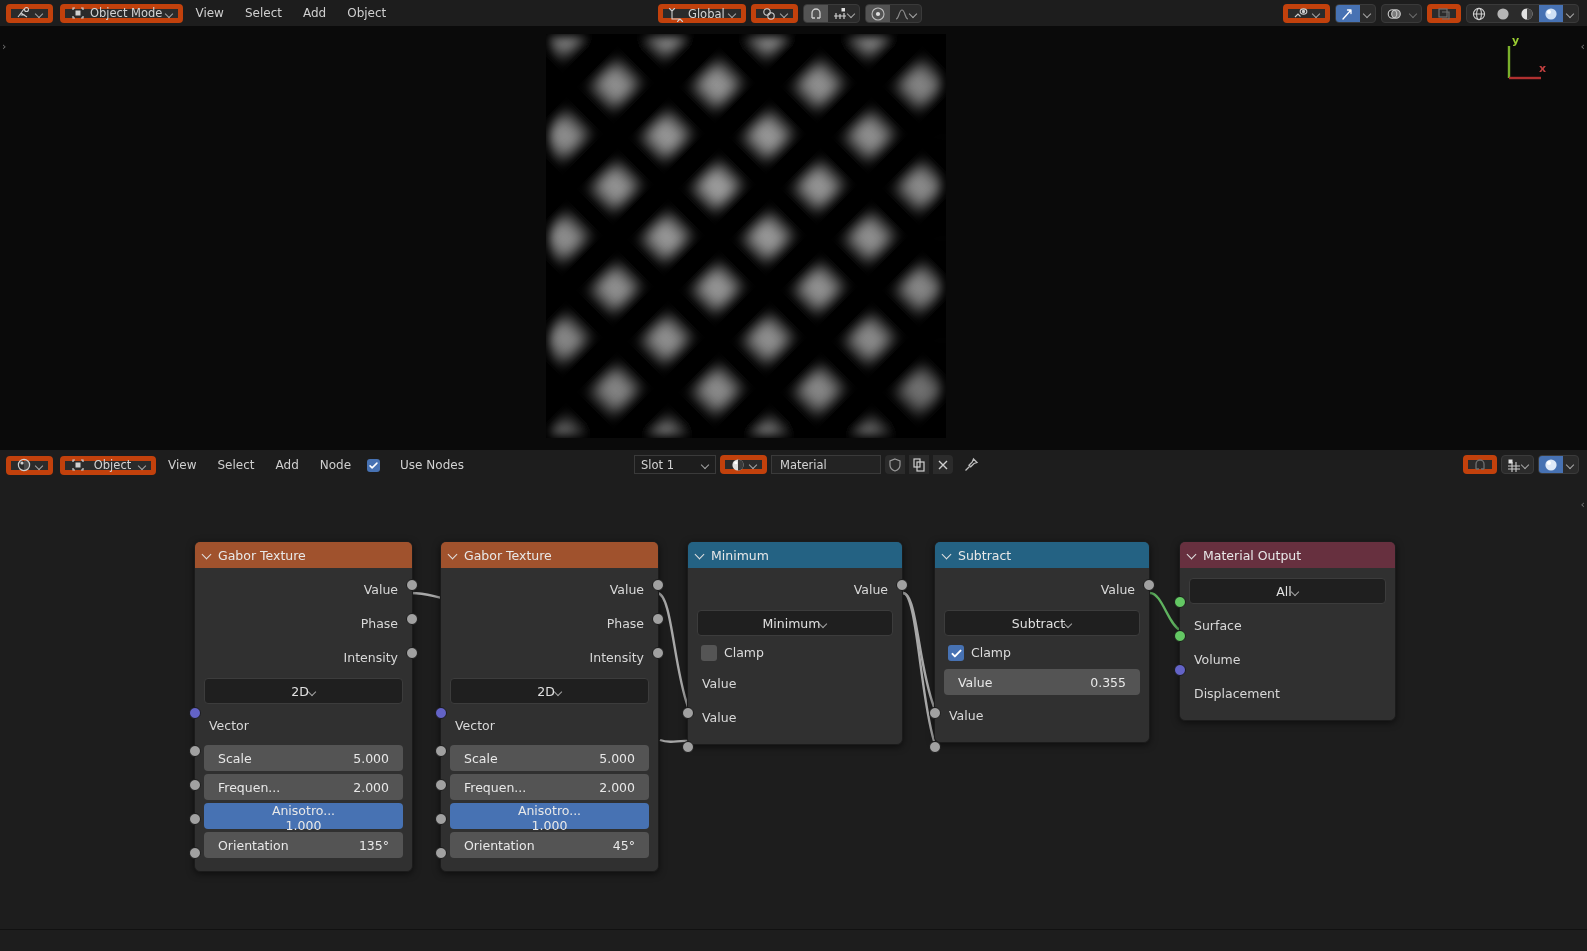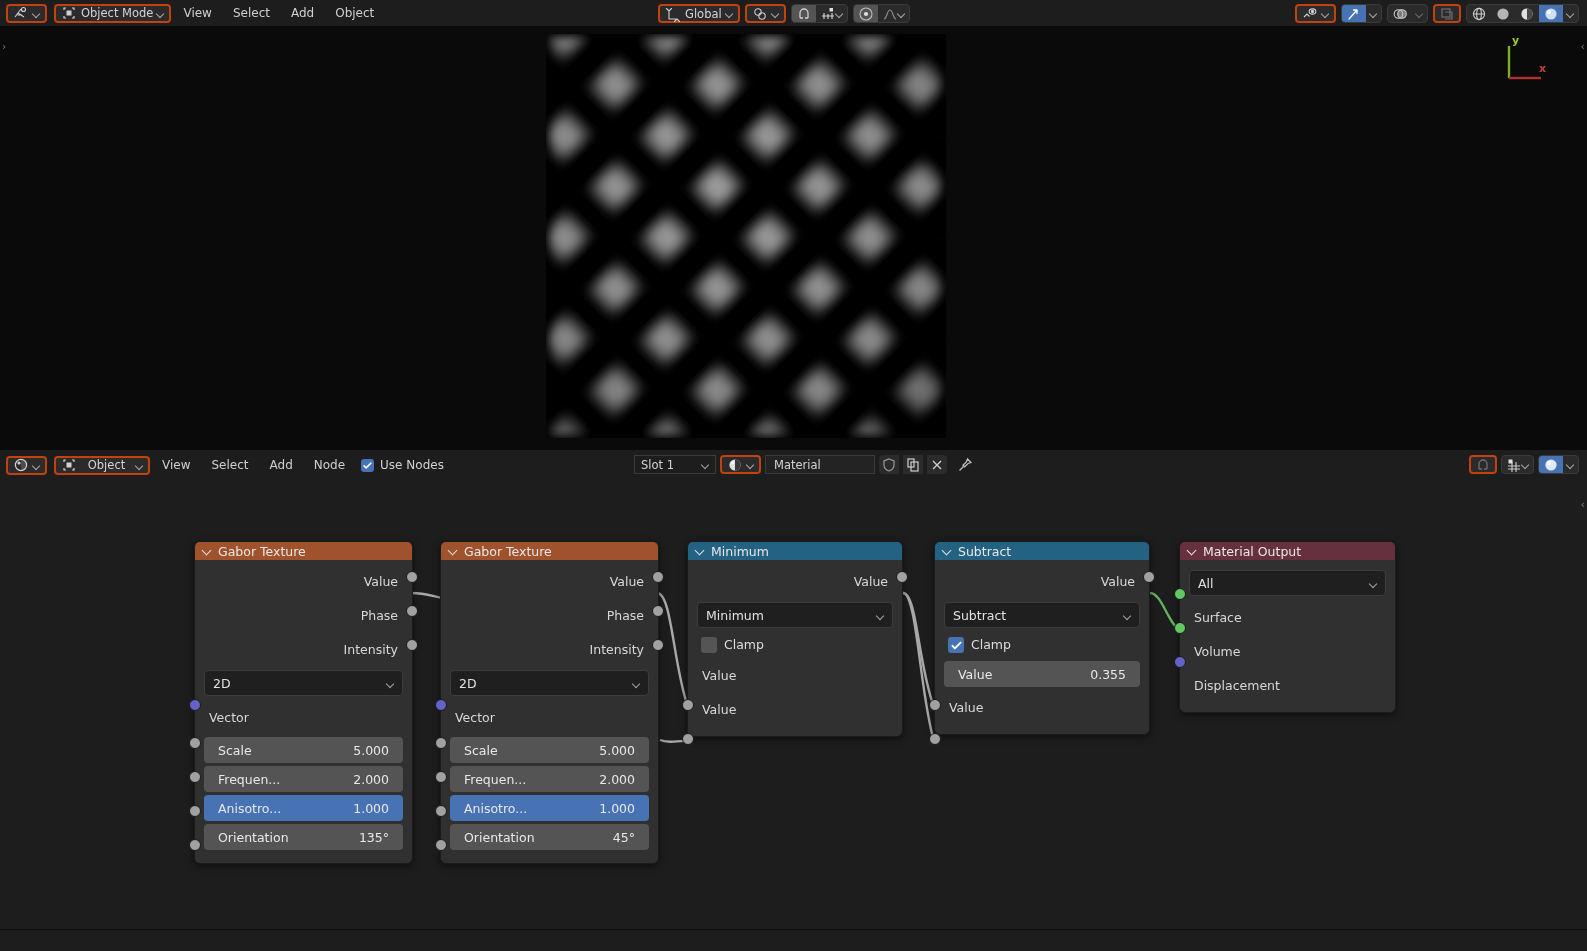--- a/index.html
+++ b/index.html
@@ -11,21 +11,21 @@
   }
   .app { position: relative; width: 1587px; height: 951px; background: #181818; }
 
   
   .topbar {
     position: absolute; left: 0; top: 0; width: 1587px; height: 26px;
     background: #1d1d1d; display: flex; align-items: center;
     padding: 0 6px; gap: 3px;
   }
   .btn-dark {
-    height: 19px; background: #2b2b2b; border: 2px solid #c2410c;
+    height: 19px; background: #2b2b2b; border: 5px solid #c2410c;
     border-radius: 4px; display: flex; align-items: center;
     padding: 0 5px; gap: 4px; color: #d3d3d3; font-size: 11.5px;
   }
   .chev { width: 7px; height: 7px; position: relative; flex: none; opacity: .75; }
   .chev::after {
     content: ""; position: absolute; left: 0; top: 1px;
     width: 5px; height: 5px; border-right: 1.4px solid #d0d0d0;
     border-bottom: 1.4px solid #d0d0d0; transform: rotate(45deg);
   }
   .menu-txt { color: #cfcfcf; font-size: 12px; padding: 0 9px; }
@@ -88,21 +88,21 @@
     background: #1d1d1d;
   }
   .canvas-arrow-r { position: absolute; right: 2px; top: 18px; color: #777; font-size: 11px; }
 
   .node {
     position: absolute; border-radius: 6px; background: #303030;
     border: 1px solid #1b1b1b;
     box-shadow: 0 2px 7px rgba(0,0,0,.55);
   }
   .nd-hdr {
-    height: 18px; border-radius: 5px 5px 0 0; display: flex; align-items: center;
+    height: 26px; border-radius: 5px 5px 0 0; display: flex; align-items: center;
     padding-left: 8px; gap: 6px; color: #e8e8e8; font-size: 12.5px;
   }
   .nd-chev { width: 9px; height: 9px; position: relative; flex: none; }
   .nd-chev::after {
     content: ""; position: absolute; left: 0; top: 0;
     width: 6px; height: 6px; border-right: 1.5px solid #e0e0e0;
     border-bottom: 1.5px solid #e0e0e0; transform: rotate(45deg);
   }
   .nd-body { position: relative; padding: 4px 0 10px 0; }
 
@@ -117,29 +117,29 @@
   .row-out {
     height: 34px; display: flex; align-items: center; justify-content: flex-end;
     padding-right: 14px; color: #d8d8d8; font-size: 12.5px;
   }
   .row-in {
     height: 34px; display: flex; align-items: center;
     padding-left: 14px; color: #d8d8d8; font-size: 12.5px;
   }
   .dropdown {
     margin: 4px 9px; height: 26px; background: #1f1f1f; border: 1px solid #3c3c3c;
-    border-radius: 4px; display: flex; align-items: center; justify-content: space-between;
+    border-radius: 4px; display: flex; align-items: center; justify-content: center;
     padding: 0 8px; color: #e0e0e0; font-size: 12.5px;
   }
   .numfield {
     margin: 3px 9px; height: 26px; background: #545454; border-radius: 4px;
     display: flex; align-items: center; justify-content: space-between;
     padding: 0 14px; color: #e8e8e8; font-size: 12.5px;
   }
-  .numfield.sel { background: #4772b3; }
+  .numfield.sel { background: #4772b3; flex-direction: column; }
   .chk-row { display: flex; gap: 7px; padding: 5px 0 5px 13px;
              color: #dcdcdc; font-size: 12.5px; }
   .chk-box { width: 16px; height: 16px; border-radius: 3px; background: #555; flex: none;
              display: flex; align-items: center; justify-content: center; }
   .chk-box.on { background: #4772b3; }
 
   svg.links { position: absolute; left: 0; top: 0; width: 1587px; height: 471px;
               pointer-events: none; }
 
   
@@ -420,21 +420,21 @@
       </span>
       <span>Object</span>
       <span class="chev"></span>
     </div>
 
     <div class="menu-txt">View</div>
     <div class="menu-txt">Select</div>
     <div class="menu-txt">Add</div>
     <div class="menu-txt">Node</div>
 
-    <div style="display:flex;align-items:center;gap:6px;margin-left:4px">
+    <div style="display:flex;align-items:center;gap:20px;margin-left:4px">
       <span class="checkbox">
         <svg viewBox="0 0 16 16">
             <path d="M3 8.5l3 3 7-7" fill="none" stroke="#fff" stroke-width="2.2" stroke-linecap="round" stroke-linejoin="round"></path>
           </svg>
       </span>
       <span style="color:#d2d2d2;font-size:12px">Use Nodes</span>
     </div>
 
     <div class="nh-center">
       <div class="field" style="width:82px;justify-content:space-between;padding:0 6px">

